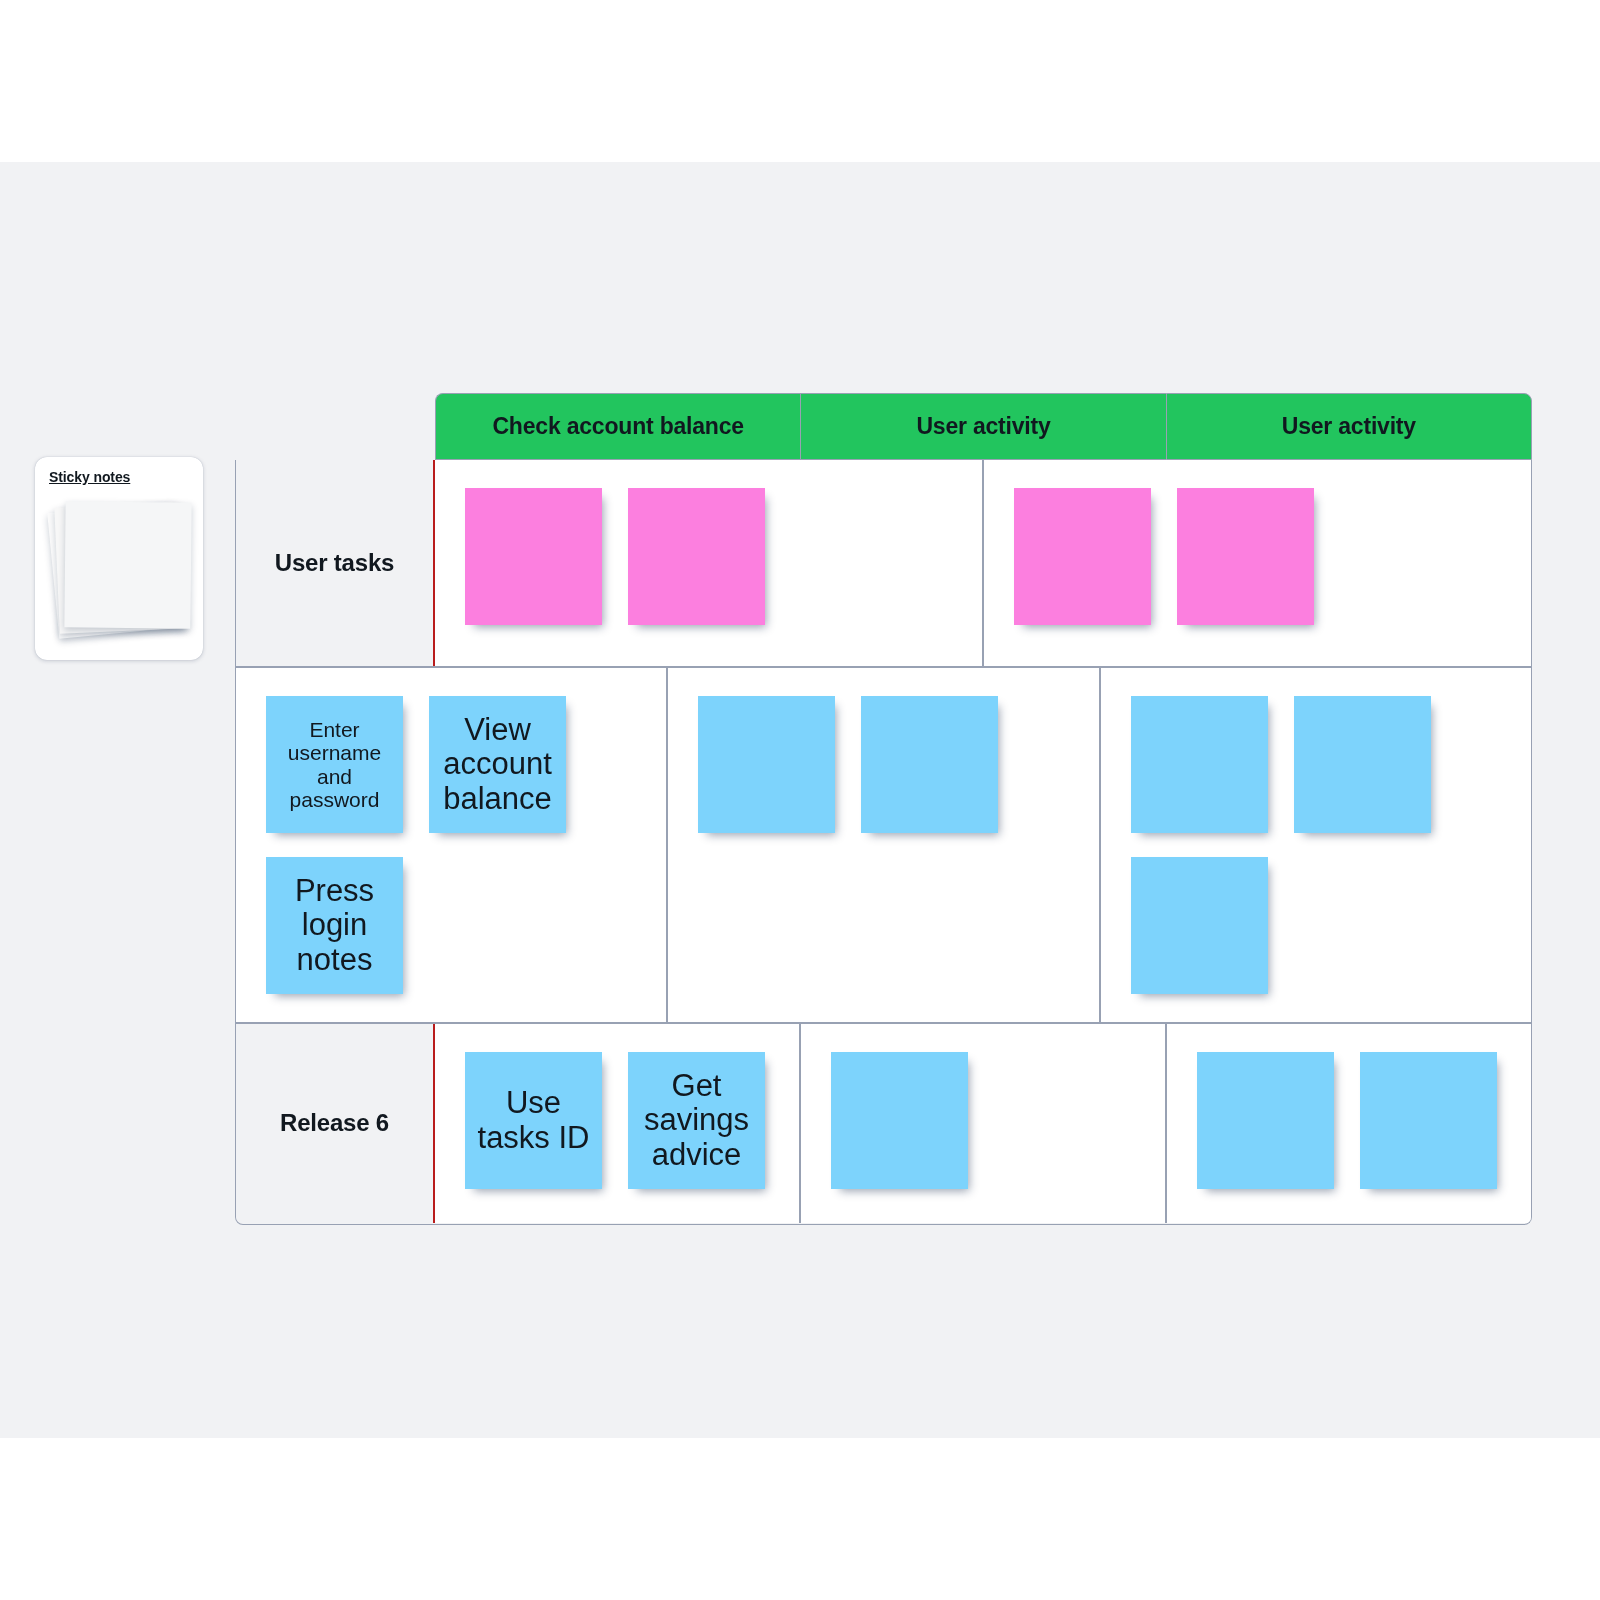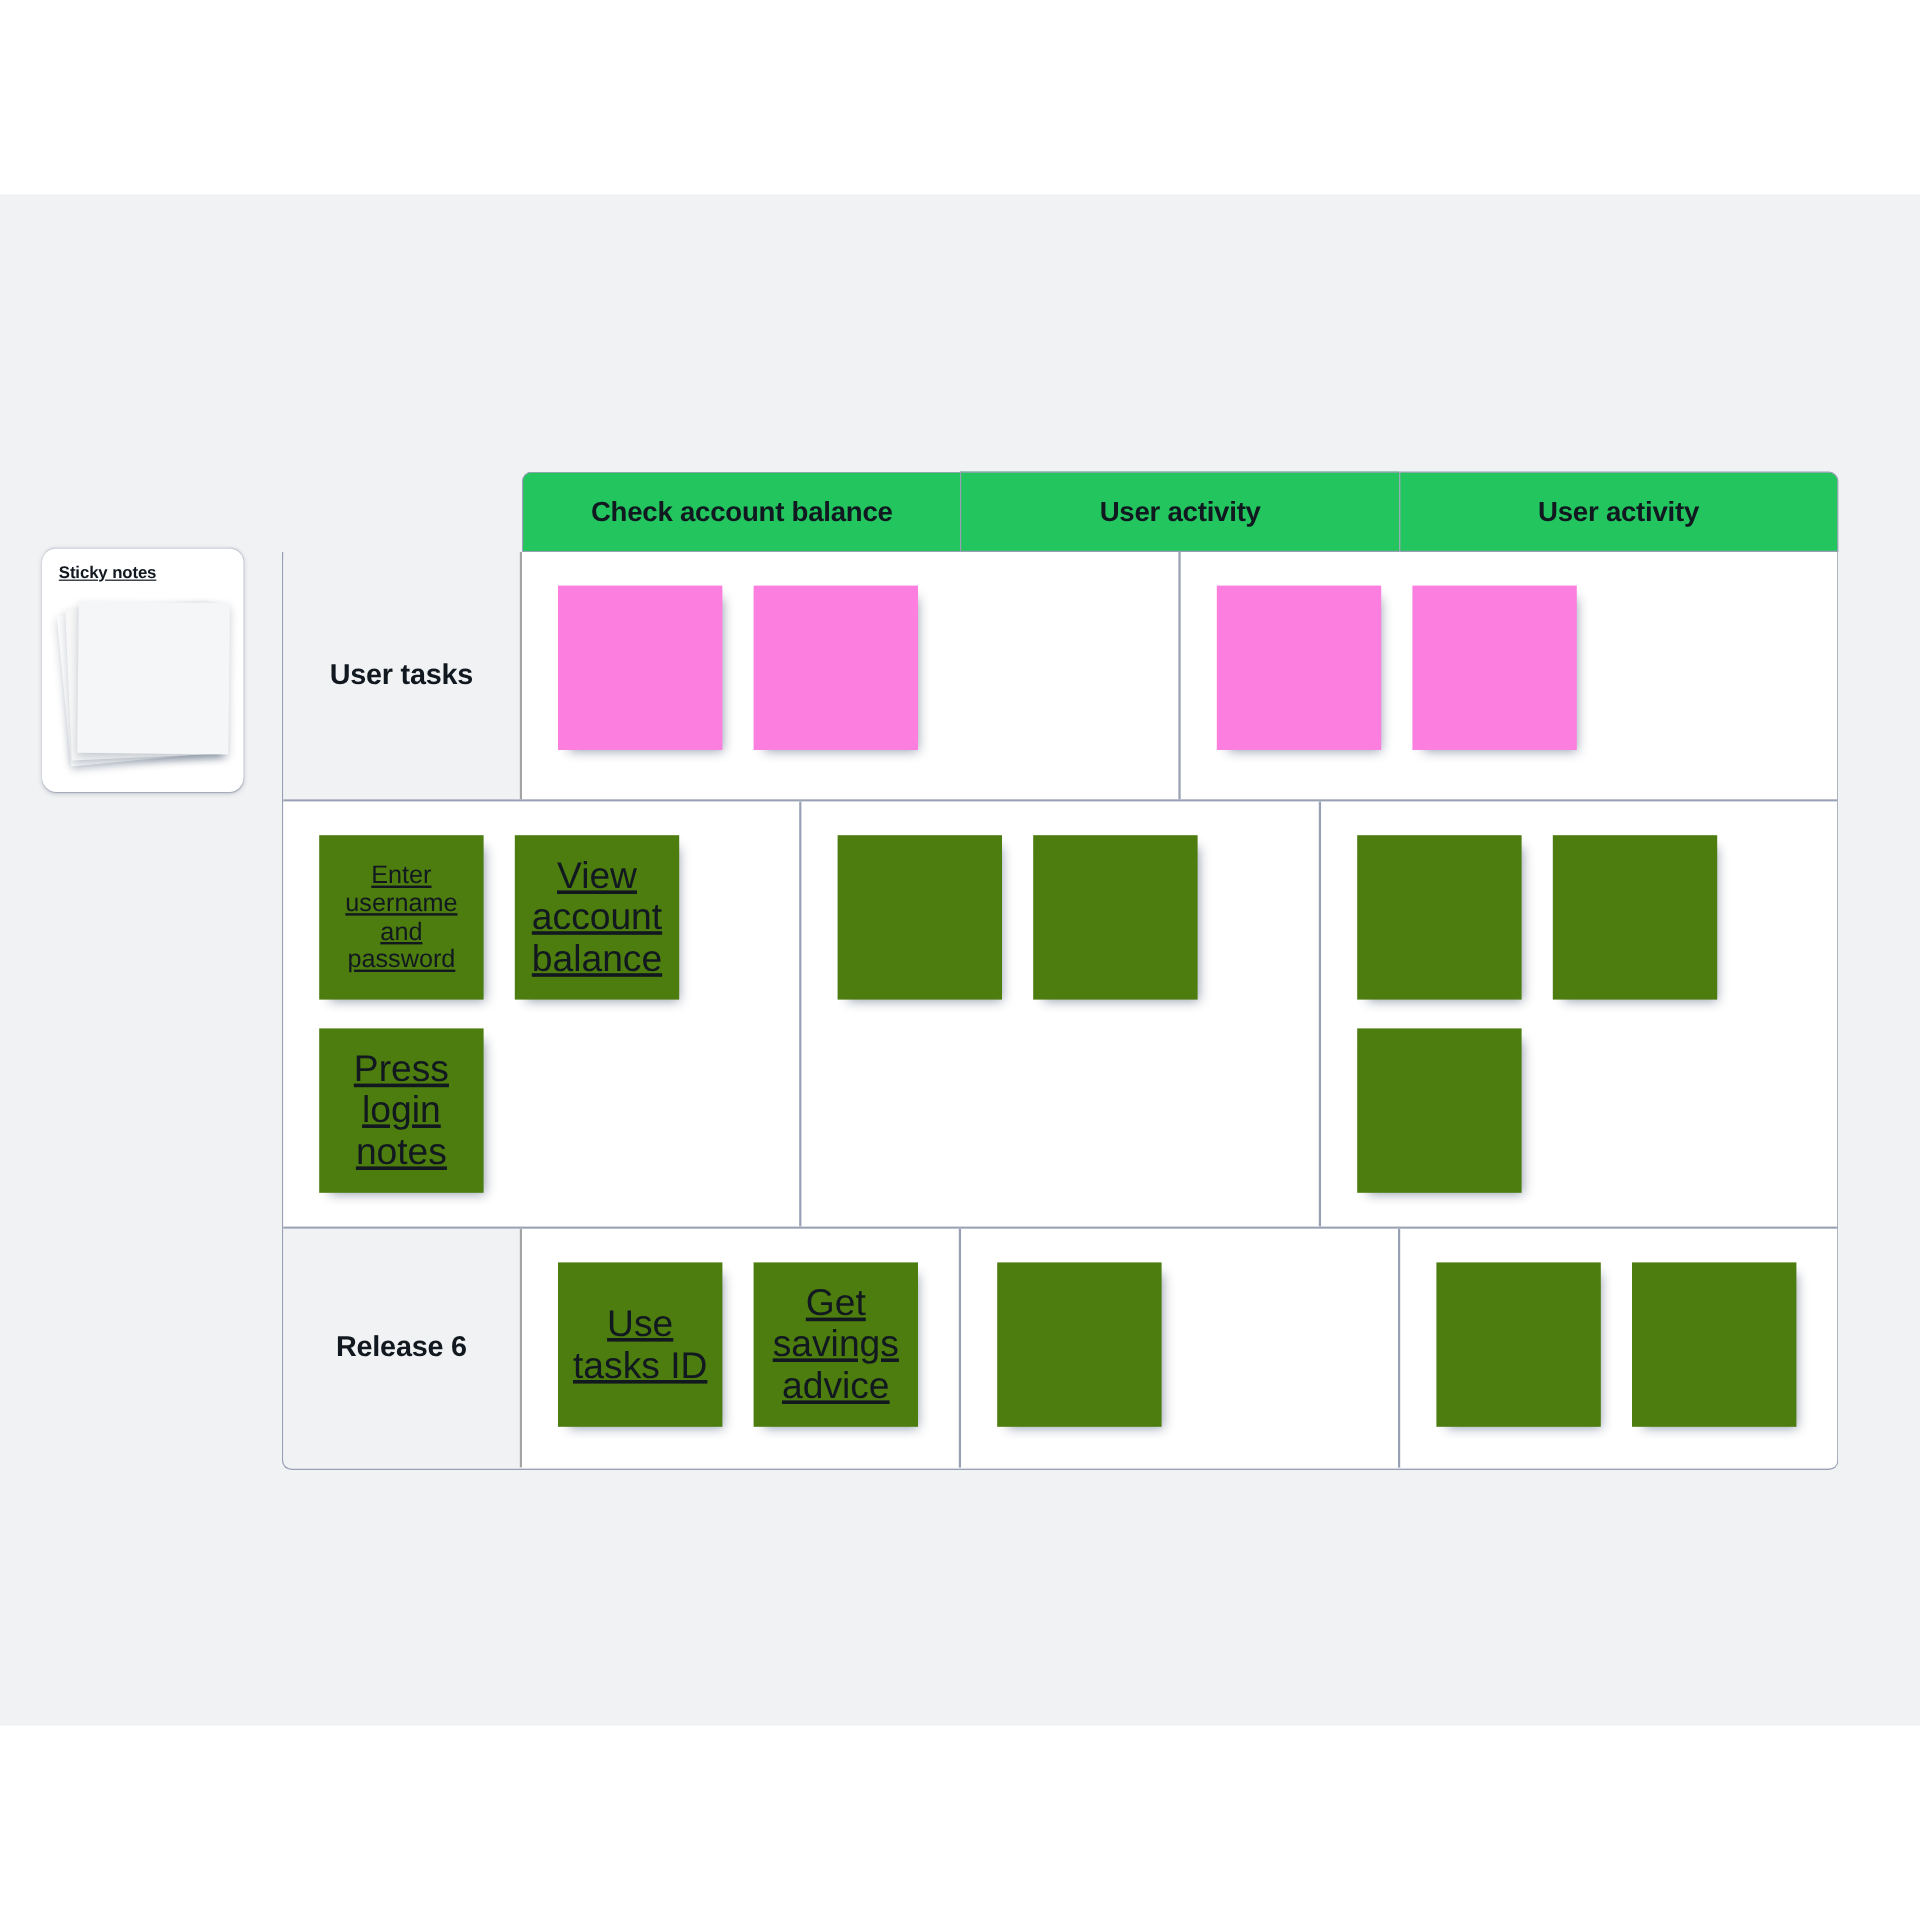--- a/index.html
+++ b/index.html
@@ -87,21 +87,21 @@
   }
   #body-grid .grid-row { display: flex; border-bottom: 2px solid #98a1b3; }
   #body-grid .grid-row:last-child { border-bottom: none; }
   .row-r0 { height: 208px; }
   .row-r1 { height: 356px; }
   .row-r2 { height: 199px; }
 
   .row-label {
     width: 199px; flex: 0 0 199px;
     background: #f1f2f4;
-    border-right: 2px solid #a3a3a3;
+    border-right: 2px solid #b91c1c;
     display: flex; align-items: center; justify-content: center;
     text-align: center;
     font-size: 24px; font-weight: 700; color: #11181f;
     line-height: 1.28;
     letter-spacing: -.2px;
   }
   .row-label.top-corner { border-top-left-radius: 7px; }
   .row-label.bot-corner { border-bottom-left-radius: 7px; }
 
   .cell {
@@ -121,21 +121,21 @@
     width: 137px; height: 137px;
     display: flex; align-items: center; justify-content: center;
     text-align: center;
     color: #11181f;
     line-height: 1.1;
     padding: 4px;
     box-shadow: 5px 6px 9px -4px rgba(9,30,66,.42);
     overflow: hidden;
   }
   .note.pink { background: #fc7fdf; }
-  .note.blue { background: #4d7c0f; text-decoration: underline; }
+  .note.blue { background: #7dd3fc; }
 
   .note .note-text { display: block; }
   .fs-xl { font-size: 42px; }
   .fs-lg { font-size: 31px; }
   .fs-md { font-size: 27px; }
   .fs-sm { font-size: 21px; }
 </style>
 </head>
 <body>
 

